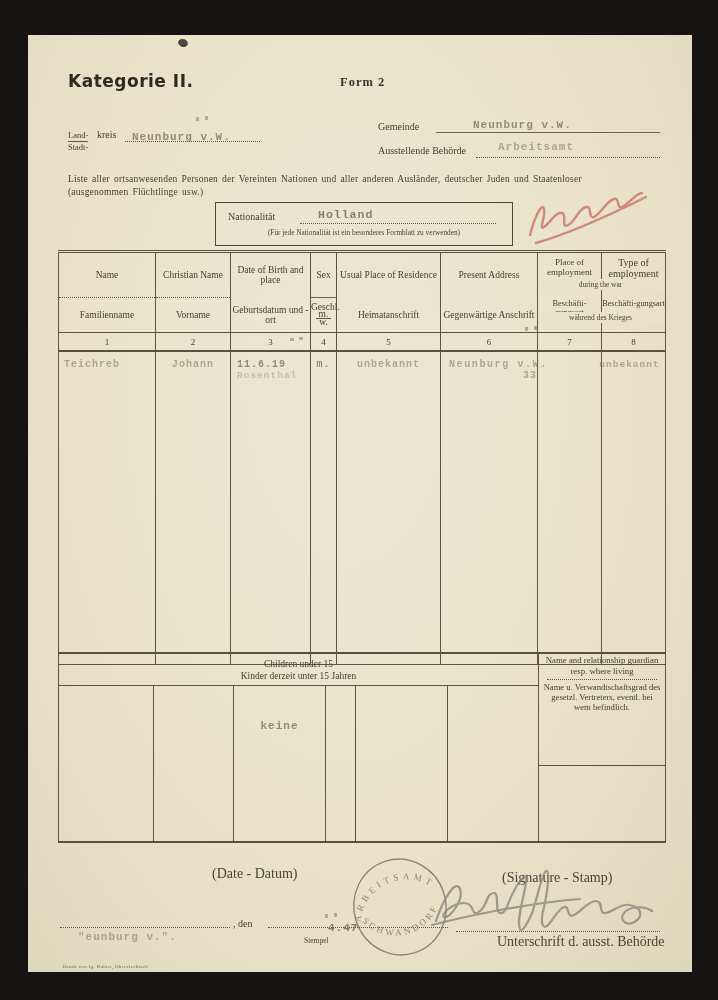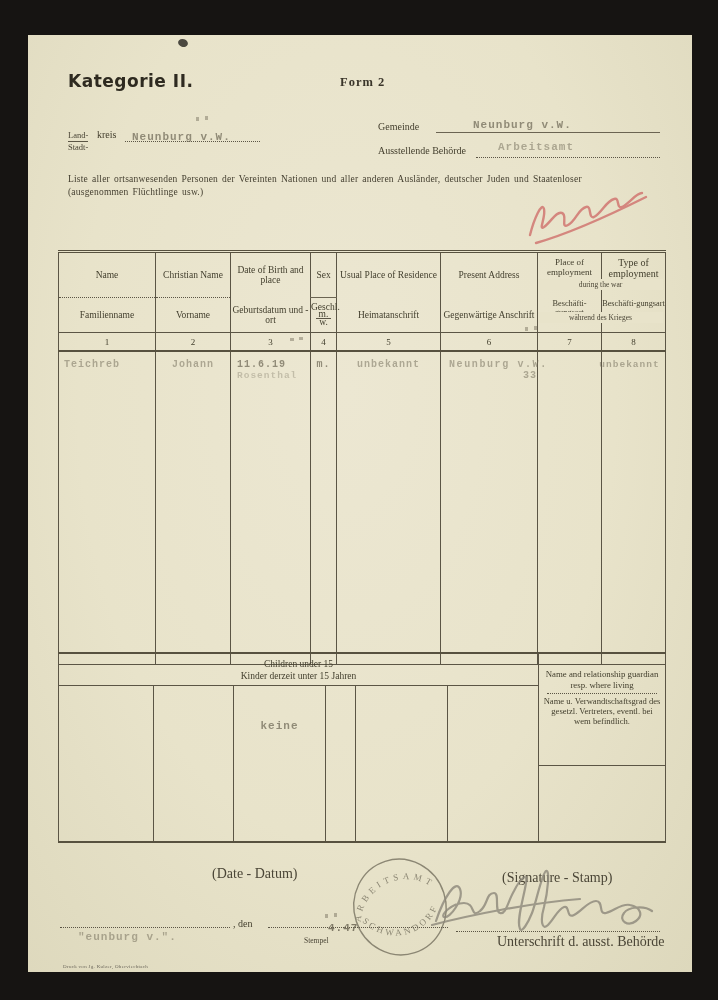--- a/index.html
+++ b/index.html
@@ -38,21 +38,21 @@
   .mw{font-size:6.5px;line-height:7px;}
   .mw .m{display:inline-block;border-bottom:1px solid #5b5545;padding:0 3px;}
   .spannote{position:absolute;background:#e8e3ca;font-size:7.5px;color:#4a4536;
             text-align:center;line-height:11px;}
   .children{top:617px;border:1px solid #5b5545;border-top:2px solid #57513f;
             border-bottom:2px solid #57513f;}
   .ch-head{height:31px;border-bottom:1px solid #5b5545;vertical-align:middle !important;
            font-size:9.5px;line-height:12px;}
   .ch-cell{height:155px;}
   .guardian{vertical-align:top !important;}
-  .gtop{height:112px;border-bottom:1px solid #5b5545;padding:15px 4px 0 4px;box-sizing:border-box;}
+  .gtop{height:112px;border-bottom:1px solid #5b5545;padding:1px 4px 0 4px;box-sizing:border-box;}
   .gtop .en{font-size:8.8px;line-height:10.5px;margin:0 0 2px 0;}
   .gtop .de{font-size:8.6px;line-height:10px;margin:2px 0 0 0;}
   .gdot{border-bottom:1px dotted #5b5545;height:1px;margin:2px 4px;}
   .footlbl{font-size:14px;color:#4a4536;padding-left:14px;}
   .artifact{position:absolute;background:#6f6957;opacity:.45;}
   .smudge{position:absolute;background:#2f2e28;border-radius:50%;opacity:.85;}
   svg{position:absolute;overflow:visible;}
 </style>
 </head>
 <body>
@@ -74,20 +74,26 @@
   <div class="abs dotline" style="left:97px;top:106px;width:135px;"></div>
   <div class="abs typed" style="left:104px;top:96px;font-size:11px;">Neunburg v.W.</div>
 
   <div class="abs lbl" style="left:350px;top:110px;">Ausstellende Behörde</div>
   <div class="abs dotline" style="left:448px;top:122px;width:184px;"></div>
   <div class="abs typed typed-faint" style="left:470px;top:106px;font-size:11px;">Arbeitsamt</div>
 
   <div class="abs listtxt" style="left:40px;top:139px;width:612px;text-align:justify;">Liste aller ortsanwesenden Personen der Vereinten Nationen und aller anderen Ausländer, deutscher Juden und Staatenloser</div>
   <div class="abs listtxt" style="left:40px;top:152px;width:612px;">(ausgenommen Flüchtlinge usw.)</div>
 
+  <div class="abs natbox" style="left:187px;top:167px;width:296px;height:42px;">
+    <div class="abs lbl" style="left:12px;top:8px;">Nationalität</div>
+    <div class="abs dotline" style="left:84px;top:20px;width:196px;"></div>
+    <div class="abs typed" style="left:102px;top:5px;font-size:11.5px;opacity:.82;">Holland</div>
+    <div class="abs" style="left:0;top:25px;width:296px;text-align:center;font-size:7.3px;color:#4a4536;">(Für jede Nationalität ist ein besonderes Formblatt zu verwenden)</div>
+  </div>
 
   <svg style="left:492px;top:148px;" width="135" height="70" viewBox="0 0 135 70">
     <g stroke="#d0706c" stroke-width="2.4" fill="none" stroke-linecap="round" opacity="0.8">
       <path d="M10,52 C14,36 22,18 24,26 C26,34 18,48 24,44 C32,38 36,28 42,30 C48,32 40,46 48,42 C56,38 58,26 66,24 C72,22 68,36 74,34 C82,30 86,18 94,16 C100,14 96,26 102,24 C110,20 116,10 122,10"></path>
       <path d="M16,60 C44,52 86,34 126,14"></path>
     </g>
   </svg>
 
   <table class="main">
     <colgroup>

